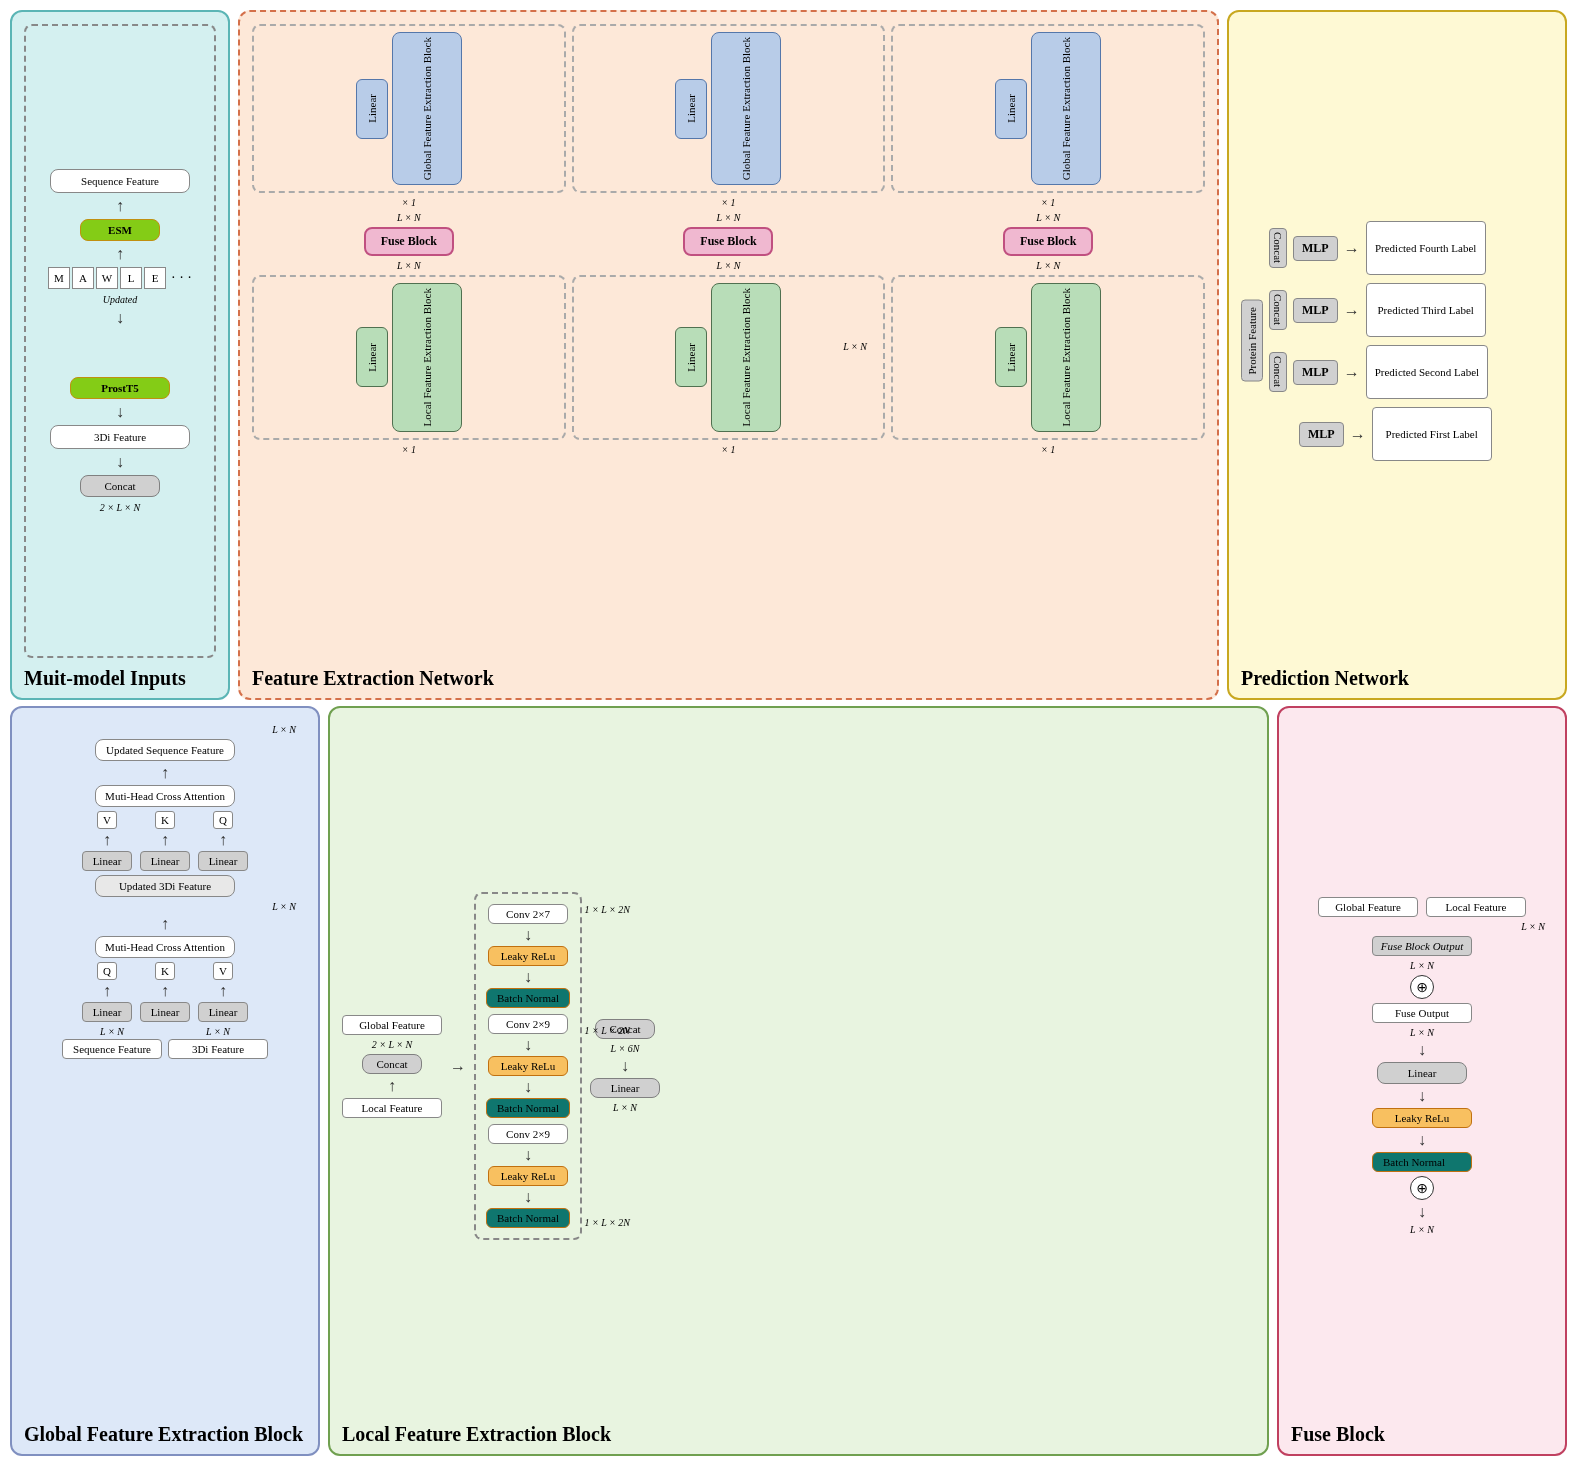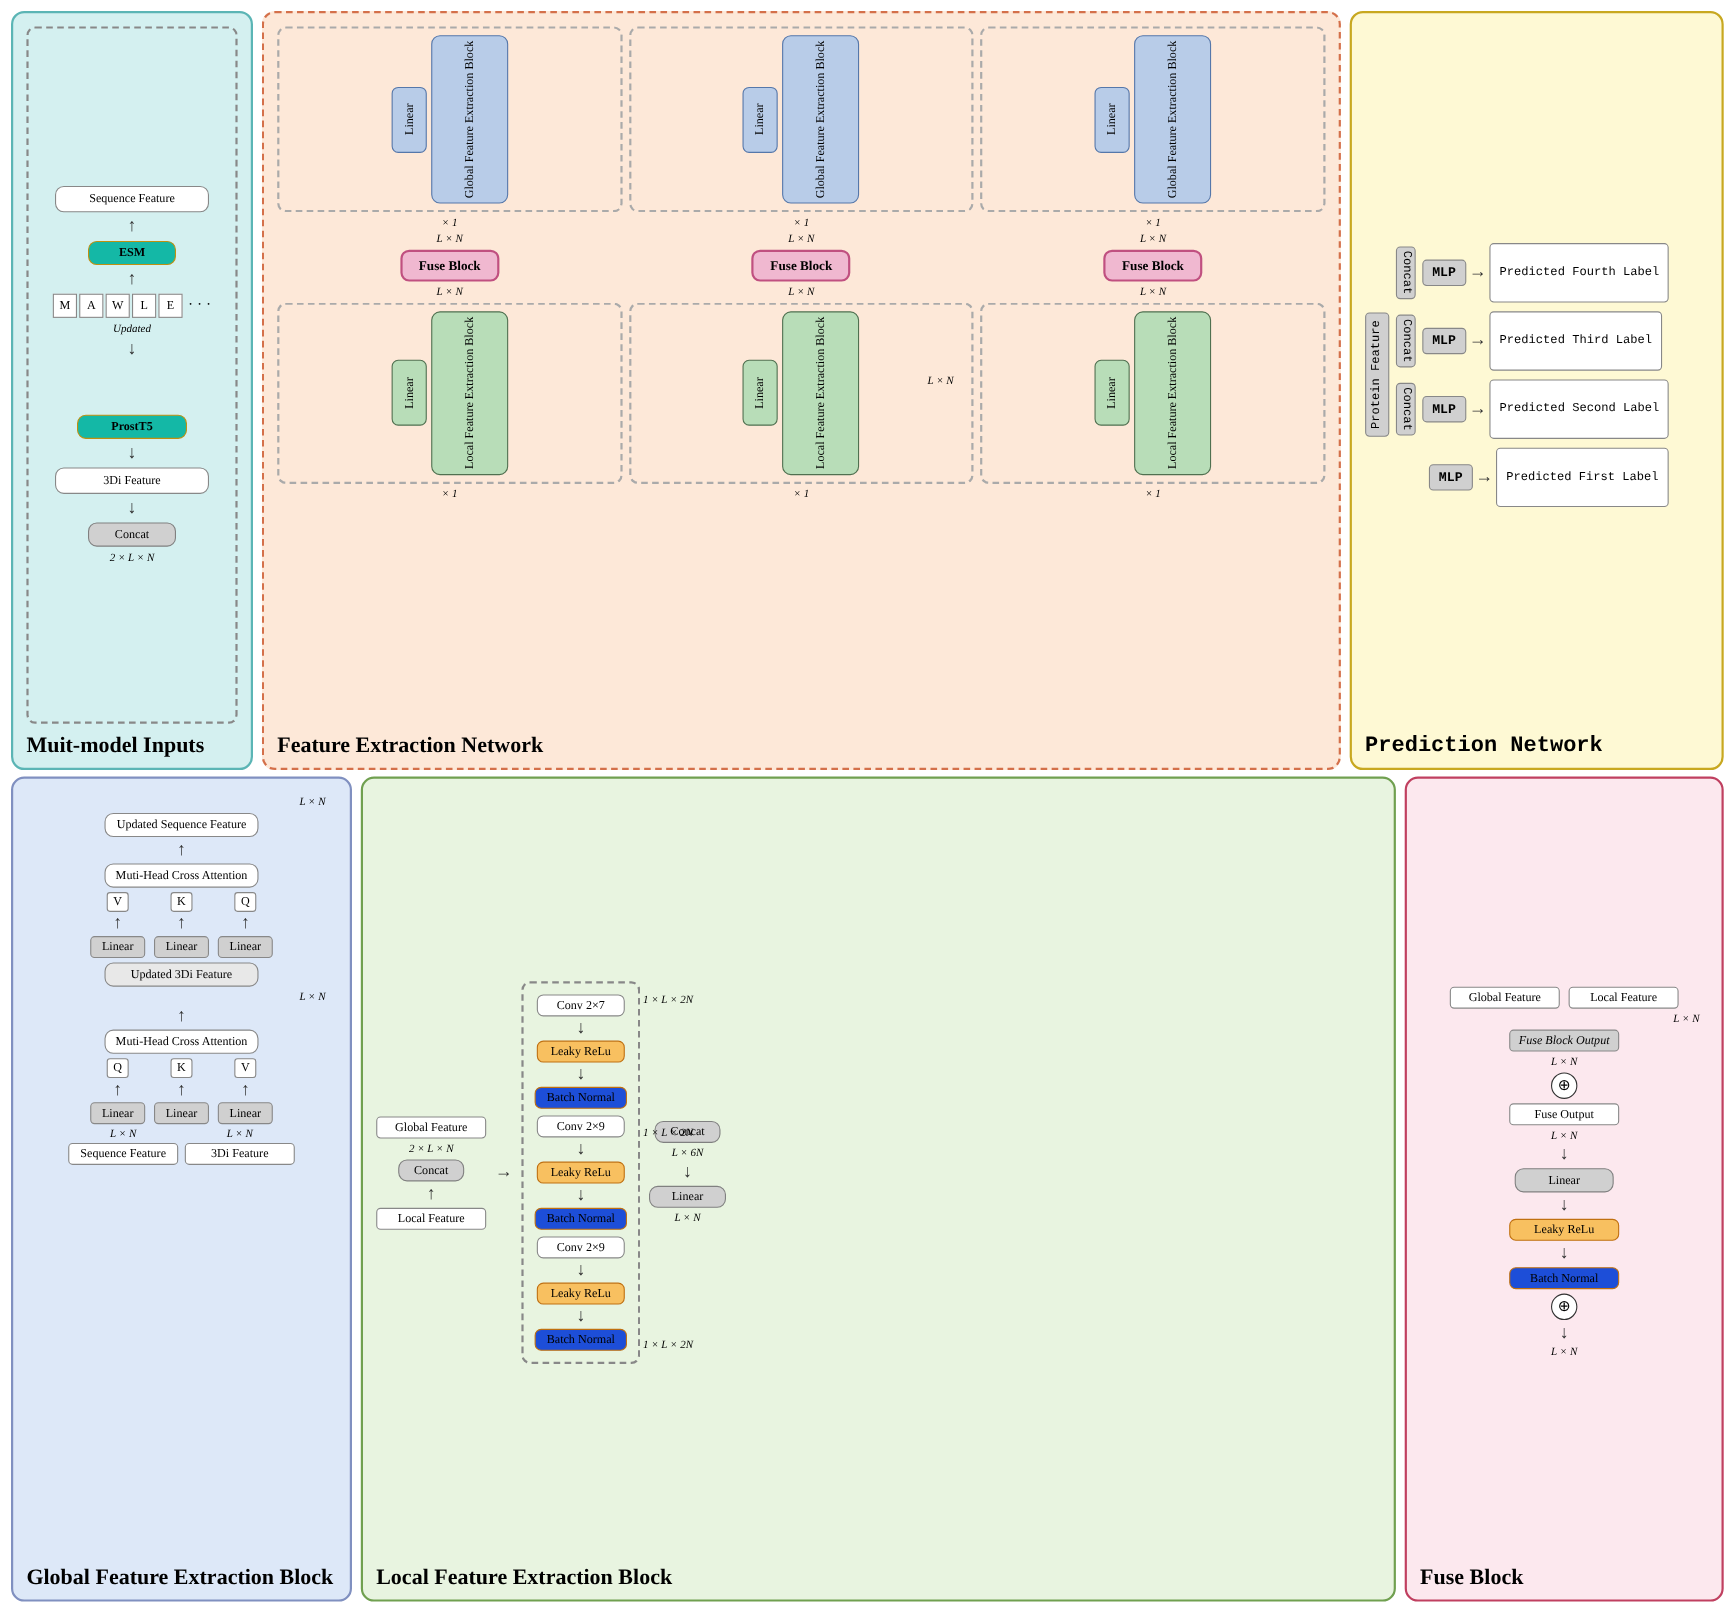--- a/index.html
+++ b/index.html
@@ -20,38 +20,38 @@
     .panel-label {
       font-size: 15px;
       font-weight: bold;
       position: absolute;
       bottom: 8px;
       left: 12px;
     }
 
     .panel-multi-input { background: #d4f0f0; border: 2px solid #5bb5b5; }
     .panel-feature-extract { background: #fde8d8; border: 2px dashed #d4704a; grid-column: 2; }
-    .panel-prediction { background: #fef9d4; border: 2px solid #c8a820; font-family: Liberation Mono, monospace; }
+    .panel-prediction { background: #fef9d4; border: 2px solid #c8a820; }
     .panel-global-block { background: #dde8f8; border: 2px solid #8090c0; }
     .panel-local-block { background: #e8f4e0; border: 2px solid #70a050; }
     .panel-fuse-block { background: #fce8ee; border: 2px solid #c04060; }
 
     
     .node {
       border-radius: 8px;
       border: 1.5px solid #666;
       background: #fff;
       text-align: center;
       font-size: 12px;
       padding: 4px 6px;
       display: inline-flex;
       align-items: center;
       justify-content: center;
     }
-    .node-yellow { background: #14b8a6; border-color: #c09010; }
+    .node-yellow { background: #84cc16; border-color: #c09010; }
     .node-gray { background: #d0d0d0; border-color: #808080; }
     .node-white { background: #ffffff; border-color: #888; }
     .seq-cell {
       width: 22px;
       height: 22px;
       border: 1.5px solid #888;
       background: #fff;
       display: flex;
       align-items: center;
       justify-content: center;
@@ -229,27 +229,26 @@
     .leaky-relu {
       background: #f8c060;
       border: 1.5px solid #c07010;
       border-radius: 6px;
       padding: 3px 10px;
       font-size: 11px;
       min-width: 80px;
       text-align: center;
     }
     .batch-norm {
-      background: #1d4ed8;
+      background: #0f766e;
       border: 1.5px solid #c07010;
       border-radius: 6px;
       padding: 3px 10px;
       font-size: 11px;
       min-width: 80px;
-      text-align: center;
     }
     .lfeb-right {
       display: flex;
       flex-direction: column;
       align-items: center;
       gap: 4px;
     }
 
     
     .fb-inner {

